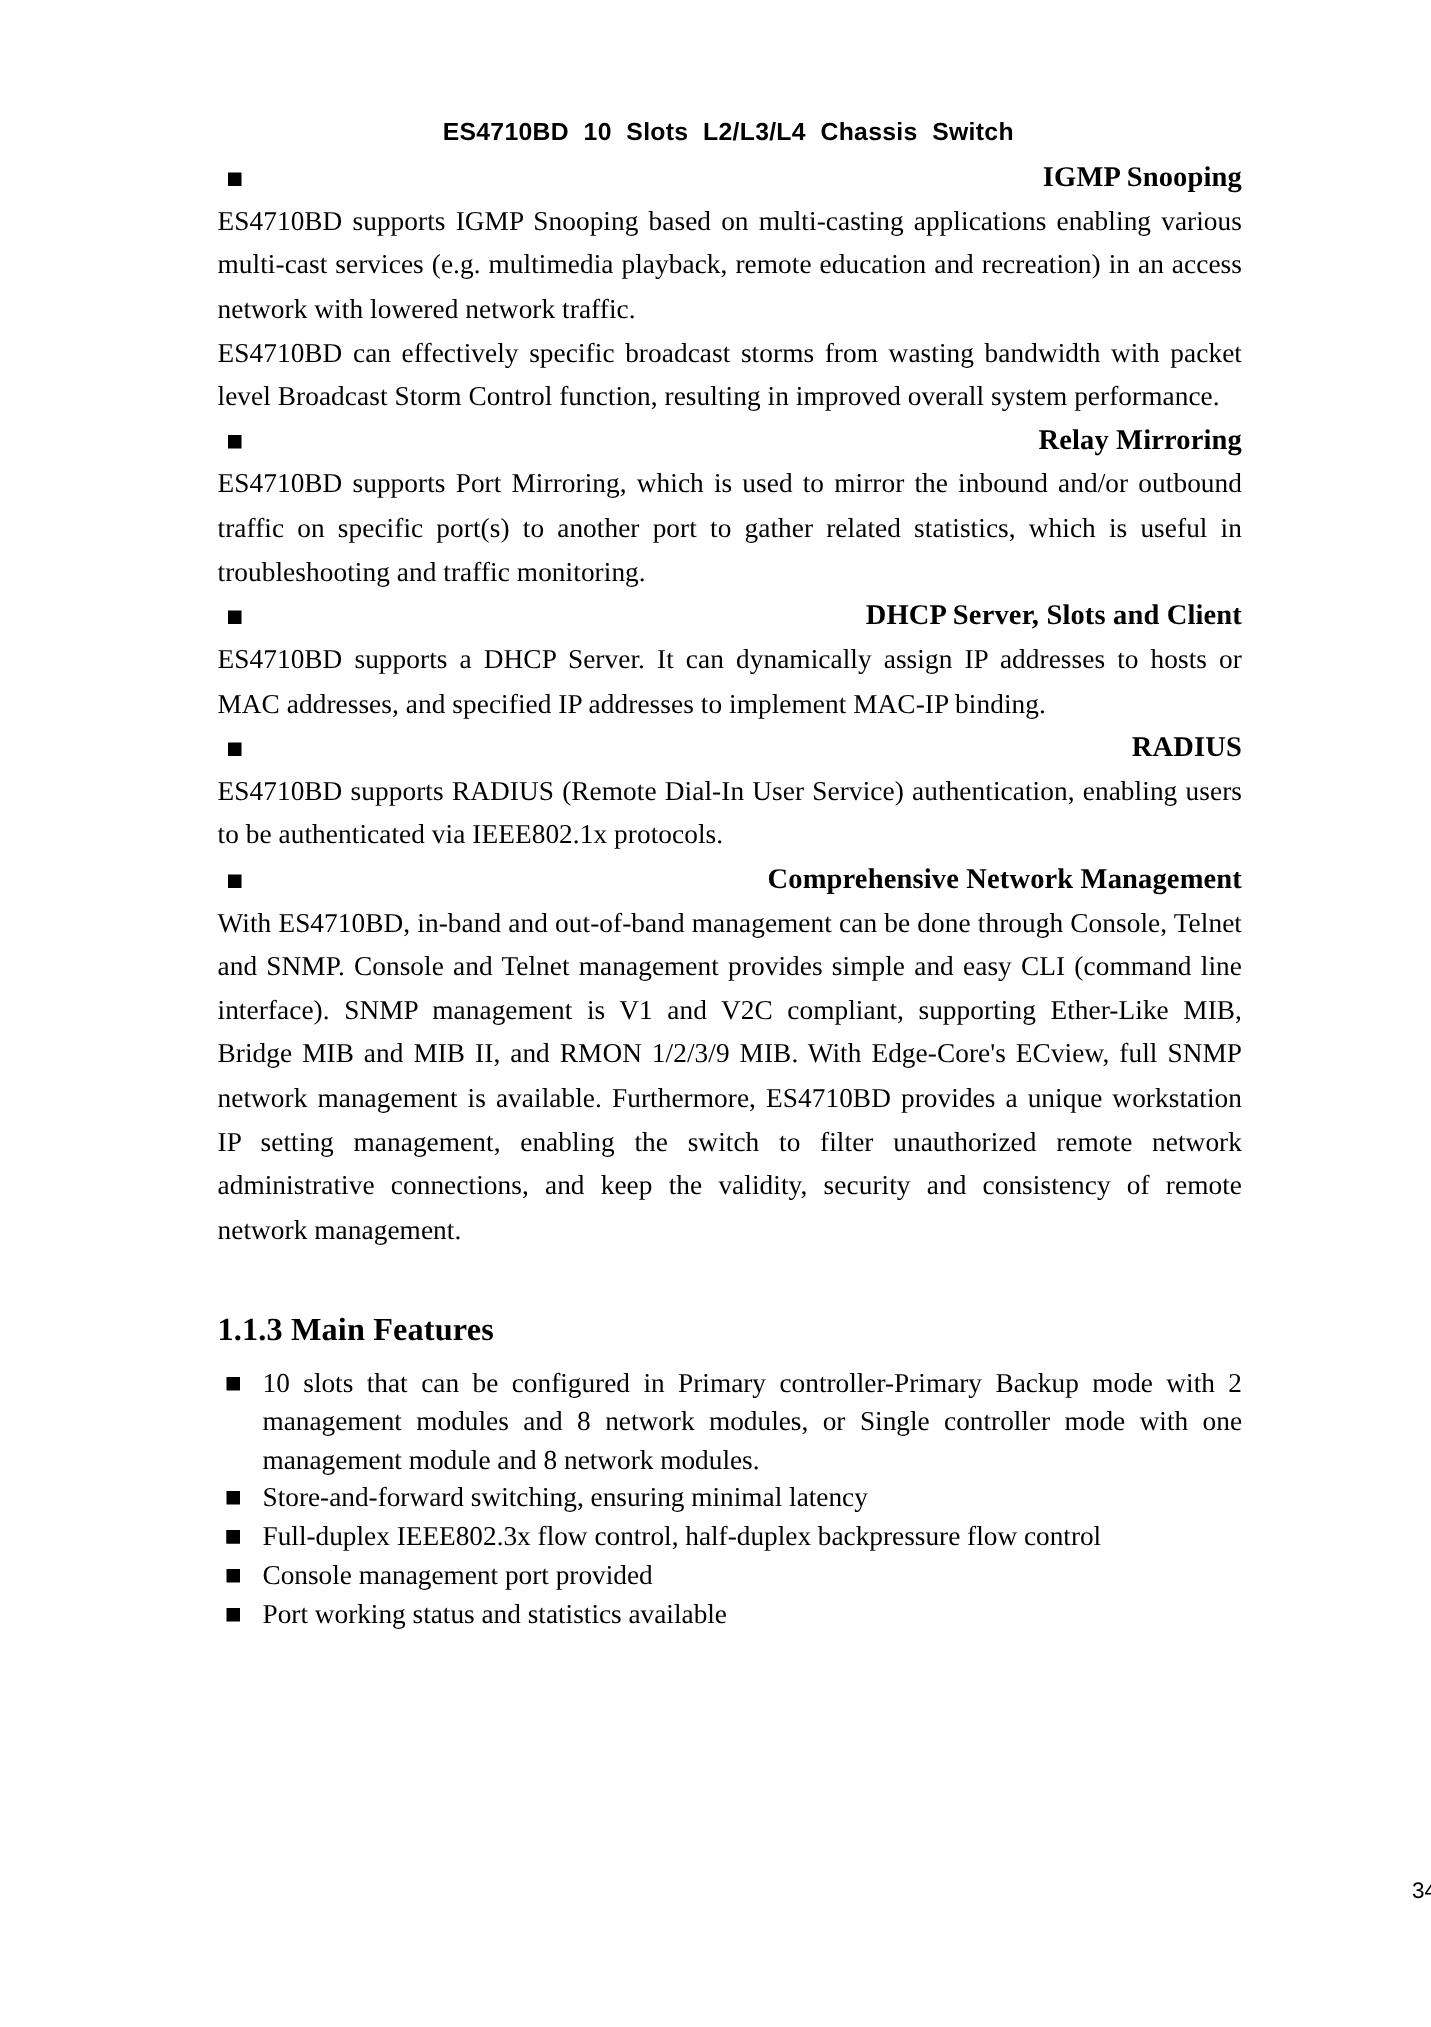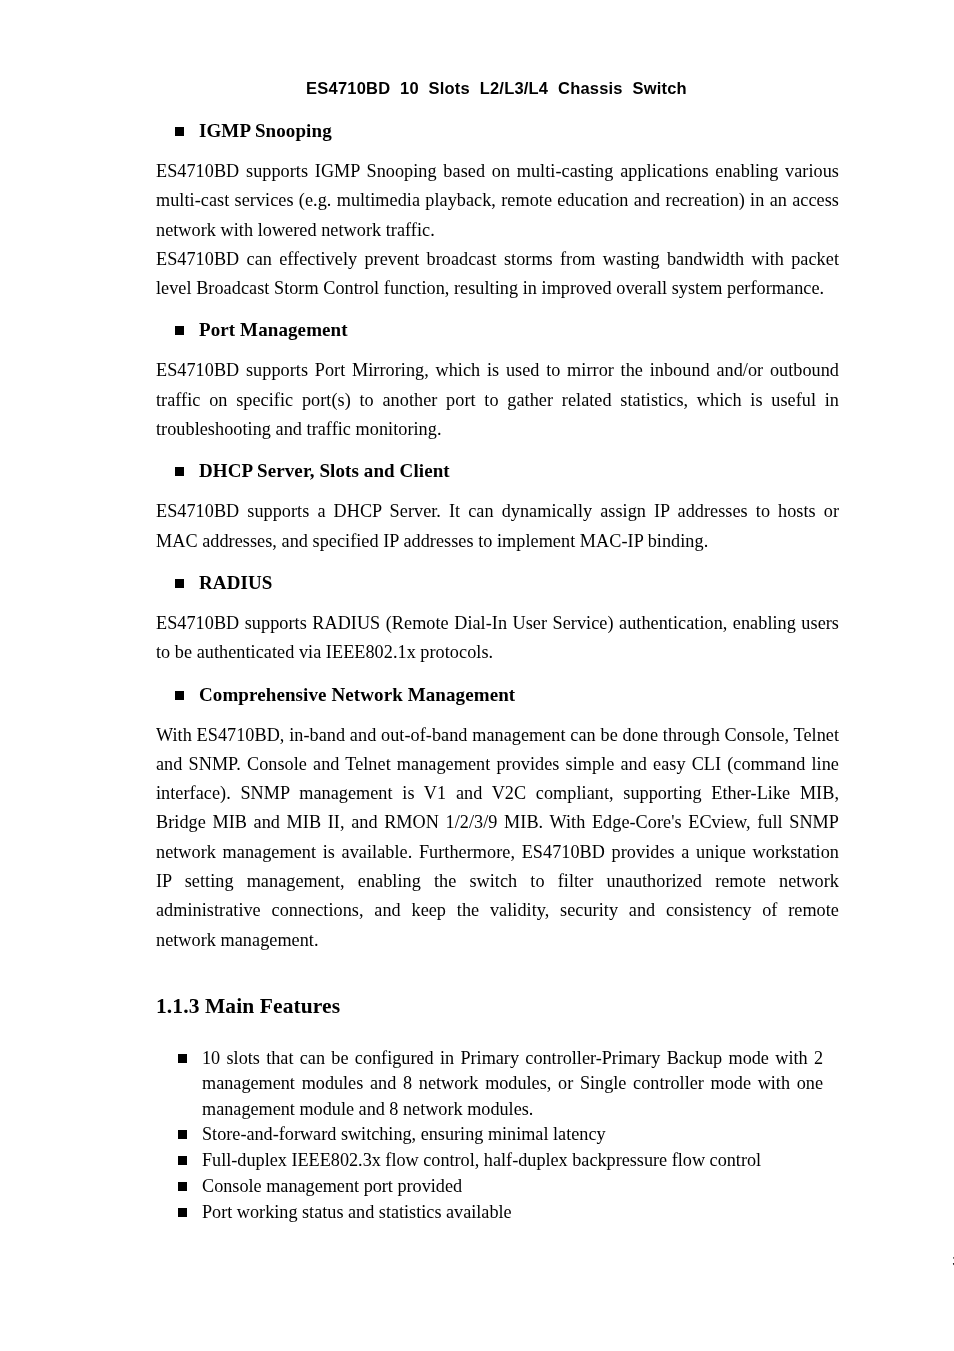--- a/index.html
+++ b/index.html
@@ -11,21 +11,21 @@
     width: 954px;
     height: 1351px;
     position: relative;
     font-family: "Liberation Serif", "DejaVu Serif", serif;
     color: #000000;
     overflow: hidden;
   }
 
   .page {
     position: absolute;
-    left: 15px;
+    left: 4px;
     top: 0;
     width: 876px;
     height: 1351px;
   }
 
   
   .running-header {
     position: absolute;
     left: 141px;
     top: 78px;
@@ -49,22 +49,23 @@
   }
 
   
   .feature-heading {
     position: relative;
     padding-left: 31px;
     font-family: "Liberation Serif", "DejaVu Serif", serif;
     font-weight: bold;
     font-size: 19px;
     line-height: 29px;
-    margin: 12px;
+    margin: 0;
     letter-spacing: 0.1px;
+    text-align: right;
   }
   .feature-heading .sq {
     position: absolute;
     left: 7px;
     top: 11px;
     width: 9px;
     height: 9px;
     background: #000;
     display: block;
   }
@@ -86,21 +87,21 @@
     font-size: 21.5px;
     line-height: 30px;
     letter-spacing: 0.1px;
   }
   .section-spacer-top { height: 36px; }
   .section-spacer-bot { height: 9px; }
 
   
   .feature-list {
     list-style: none;
-    margin: 16px;
+    margin: 0;
     padding: 0;
   }
   .feature-list li {
     position: relative;
     padding-left: 30px;
     font-size: 18.2px;
     line-height: 25.3px;
     text-align: justify;
     text-justify: inter-word;
     margin: 0 0 0.5px 0;
@@ -136,25 +137,25 @@
   <div class="running-header">ES4710BD  10  Slots  L2/L3/L4  Chassis  Switch</div>
 
   <div class="content">
 
     <div class="feature-heading">
       <span class="sq"></span>
       <span>IGMP Snooping</span>
     </div>
     <p class="body-par">ES4710BD supports IGMP Snooping based on multi-casting applications enabling various multi-cast services (e.g. multimedia playback, remote education and recreation) in an access network with lowered network traffic.</p>
 
-    <p class="body-par">ES4710BD can effectively prevent broadcast storms from wasting bandwidth with packet level Broadcast Storm Control function, resulting in improved overall system performance.</p>
-
-    <div class="feature-heading">
-      <span class="sq"></span>
-      <span>Port Management</span>
+    <p class="body-par">ES4710BD can effectively specific broadcast storms from wasting bandwidth with packet level Broadcast Storm Control function, resulting in improved overall system performance.</p>
+
+    <div class="feature-heading">
+      <span class="sq"></span>
+      <span>Relay Mirroring</span>
     </div>
     <p class="body-par">ES4710BD supports Port Mirroring, which is used to mirror the inbound and/or outbound traffic on specific port(s) to another port to gather related statistics, which is useful in troubleshooting and traffic monitoring.</p>
 
     <div class="feature-heading">
       <span class="sq"></span>
       <span>DHCP Server, Slots and Client</span>
     </div>
     <p class="body-par">ES4710BD supports a DHCP Server. It can dynamically assign IP addresses to hosts or MAC addresses, and specified IP addresses to implement MAC-IP binding.</p>
 
     <div class="feature-heading">

